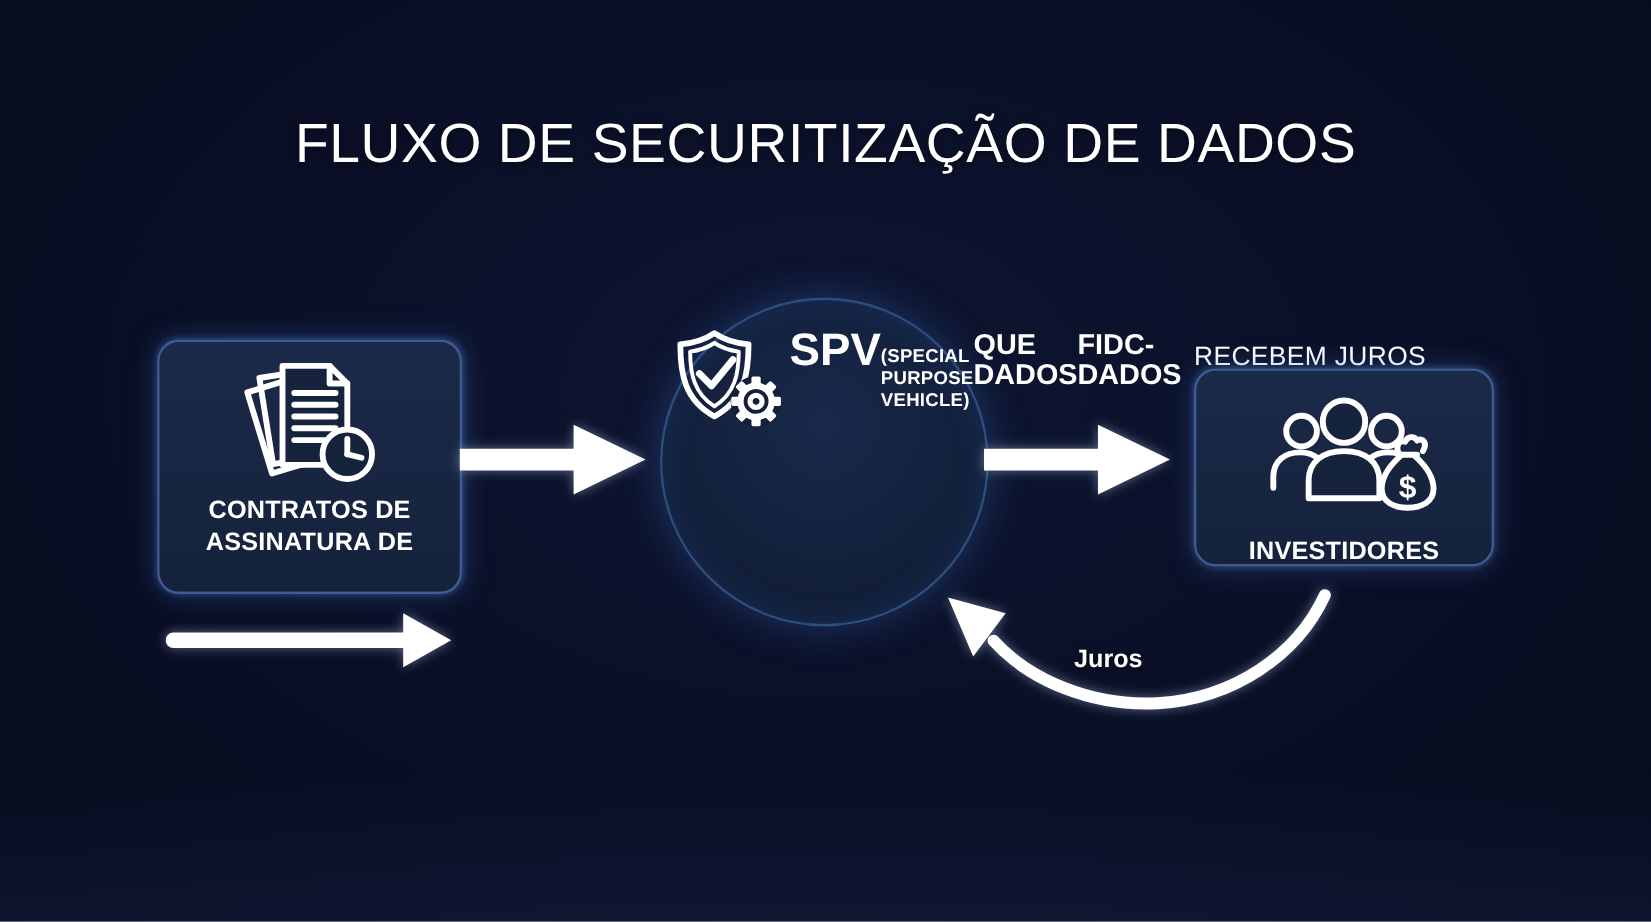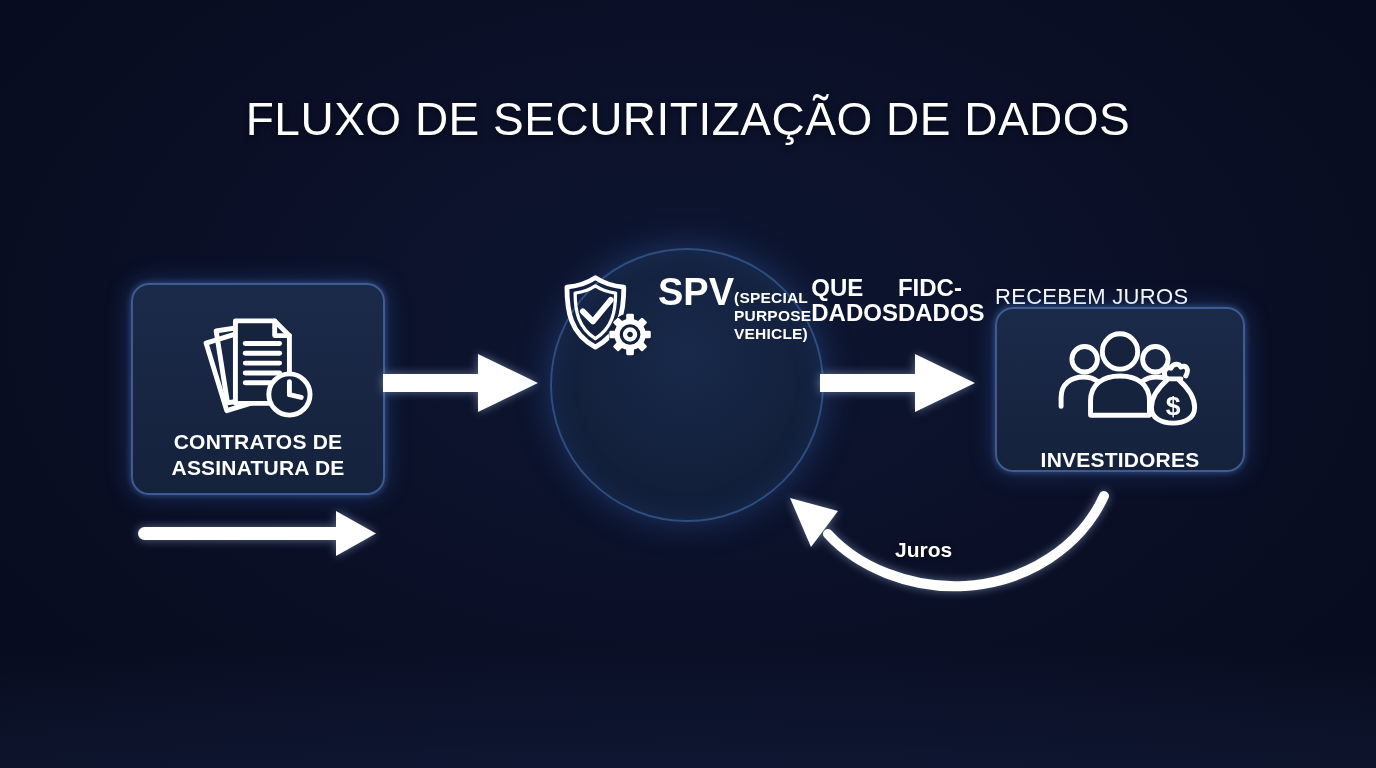--- a/index.html
+++ b/index.html
@@ -23,21 +23,21 @@
   }
 
   .node-box {
     position: absolute;
     background: linear-gradient(180deg, #1b2a49 0%, #15223c 100%);
     border: 2px solid #3e5c93;
     border-radius: 18px;
     box-shadow: 0 0 24px rgba(64,118,210,0.35), 0 0 6px rgba(120,170,255,0.35);
     display: flex; flex-direction: column; align-items: center;
   }
-  #node-contracts { left: 131px; top: 283px; width: 254px; height: 212px; padding-top: 30px; }
+  #node-contracts { left: 131px; top: 283px; width: 254px; height: 212px; padding-top: 14px; }
   #node-investors { left: 995px; top: 307px; width: 250px; height: 165px; padding-top: 11px; }
 
   .node-label {
     font-size: 21px; font-weight: 700; line-height: 26px; text-align: center;
     letter-spacing: 0.2px;
   }
   #node-contracts .node-label { margin-top: 6px; }
   #node-investors .node-label { margin-top: 19px; }
 
   .top-label {

